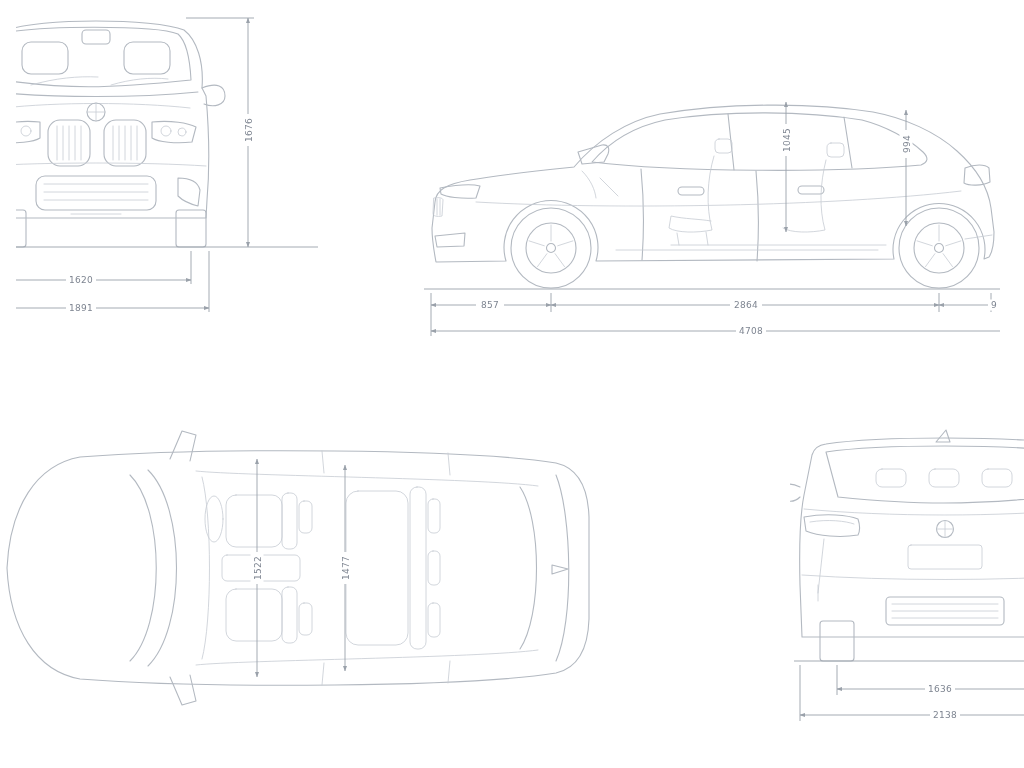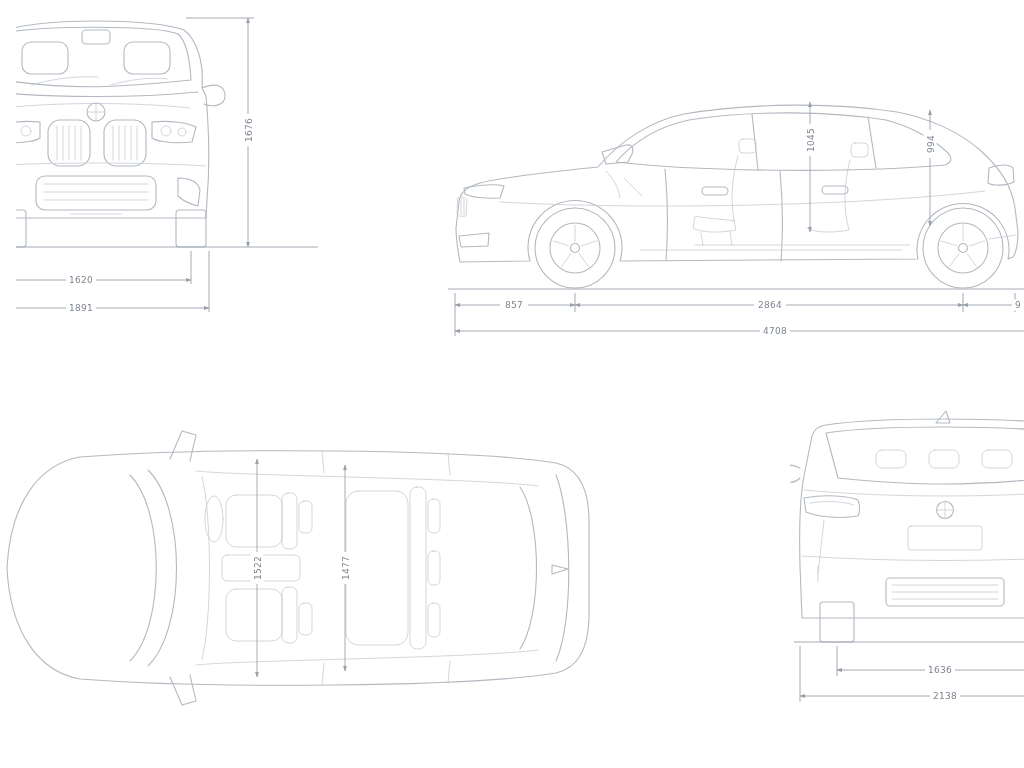--- a/index.html
+++ b/index.html
@@ -71,21 +71,21 @@
       <text class="dim-text" x="65" y="283" text-anchor="middle">1620</text>
     </g>
     <g>
       <rect class="bg" x="50" y="302.5" width="30" height="11"></rect>
       <text class="dim-text" x="65" y="311" text-anchor="middle">1891</text>
     </g>
   </g>
 </svg>
 </div>
 
-<div class="view" style="left:440px;top:40px;width:584px;height:320px">
+<div class="view" style="left:416px;top:40px;width:584px;height:320px">
 <svg width="584" height="320" viewBox="0 0 584 320">
   <defs>
     <marker id="ar-s" viewBox="0 0 8 8" refX="7.5" refY="4" markerWidth="6.5" markerHeight="6.5" orient="auto-start-reverse">
           <path d="M0,1 L8,4 L0,7 Z" fill="#9aa1aa"></path>
         </marker>
     <g id="wheel-s">
       <circle class="car" r="40"></circle>
           <circle class="car" r="25"></circle>
           <circle class="car" r="4.5"></circle>
       <path class="thin" d="M0,-7 L0,-23 M6.7,-2.2 L21.9,-7.1 M4.1,5.7 L13.5,18.6 M-4.1,5.7 L-13.5,18.6 M-6.7,-2.2 L-21.9,-7.1"></path>
@@ -182,21 +182,21 @@
     </g>
     <line class="dim" x1="345" y1="50" x2="345" y2="256" marker-start="url(#ar-t)" marker-end="url(#ar-t)"></line>
     <g transform="translate(345,153)">
       <rect class="bg" x="-6.5" y="-16" width="13" height="32"></rect>
       <text class="dim-text" transform="rotate(-90)" text-anchor="middle" y="3.5">1477</text>
     </g>
   </g>
 </svg>
 </div>
 
-<div class="view" style="left:790px;top:406px;width:234px;height:300px">
+<div class="view" style="left:790px;top:425px;width:234px;height:300px">
 <svg width="234" height="300" viewBox="0 0 234 300">
   <defs>
     <marker id="ar-r" viewBox="0 0 8 8" refX="7.5" refY="4" markerWidth="6.5" markerHeight="6.5" orient="auto-start-reverse">
           <path d="M0,1 L8,4 L0,7 Z" fill="#9aa1aa"></path>
         </marker>
   </defs>
   <g>
     <rect class="car" x="30" y="196" width="34" height="40" rx="3"></rect>
     <rect class="car" x="246" y="196" width="34" height="40" rx="3"></rect>
     <path class="car" d="M 12 212 L 10 160 C 9 120 10 90 14 70 L 22 30 C 24 23 28 20 36 19 C 90 11 220 11 274 19 C 282 20 286 23 288 30 L 296 70 C 300 90 301 120 300 160 L 298 212 Z"></path>

